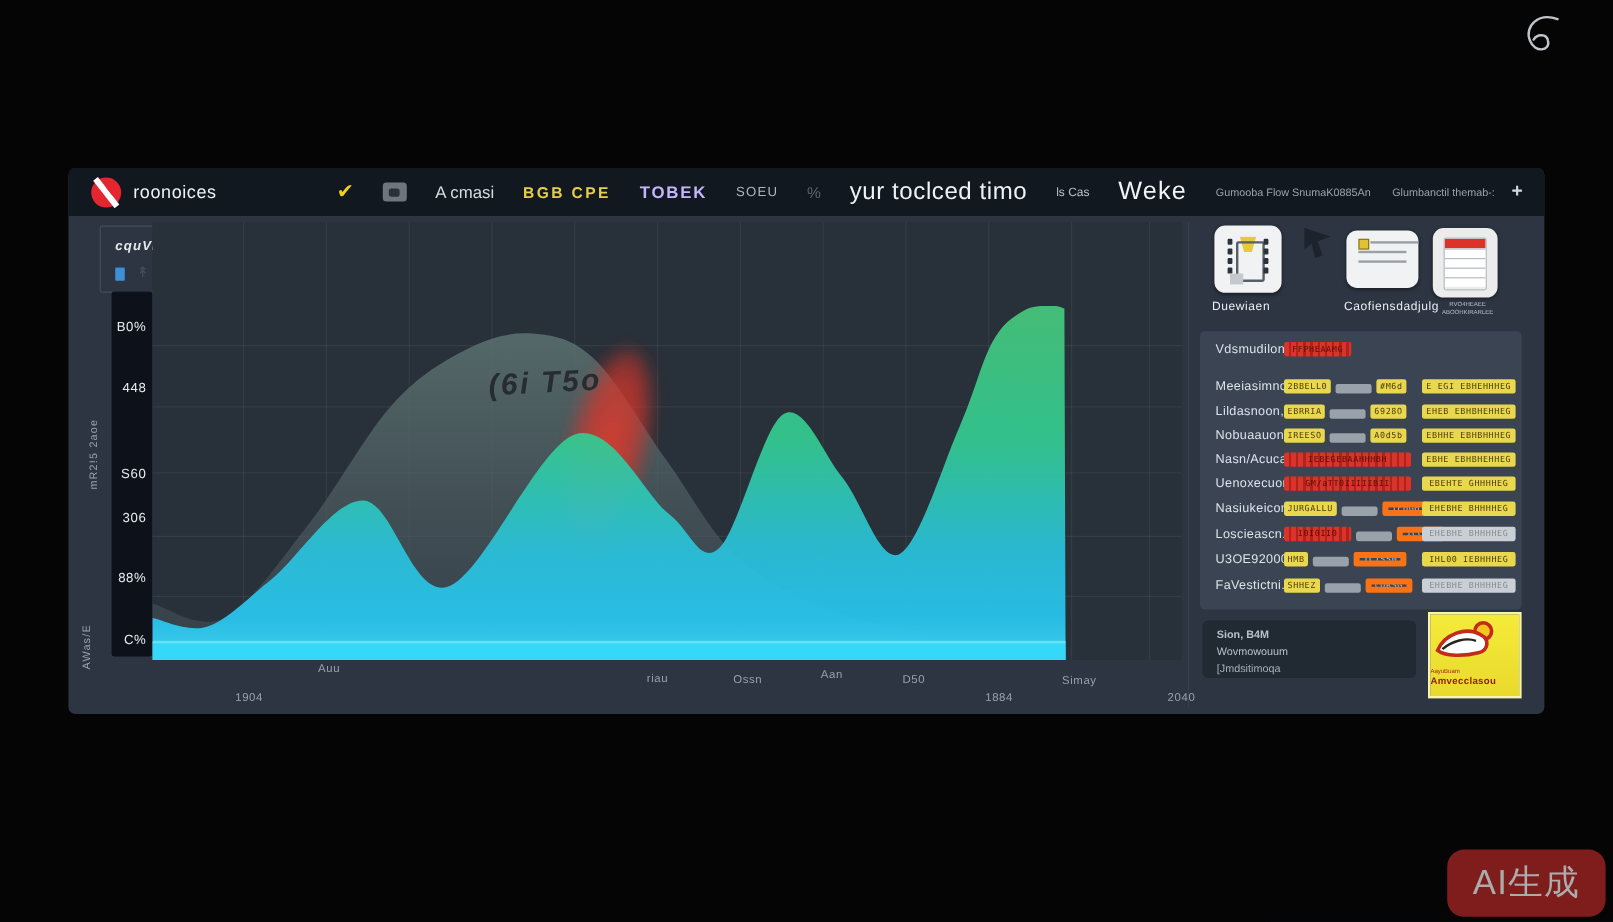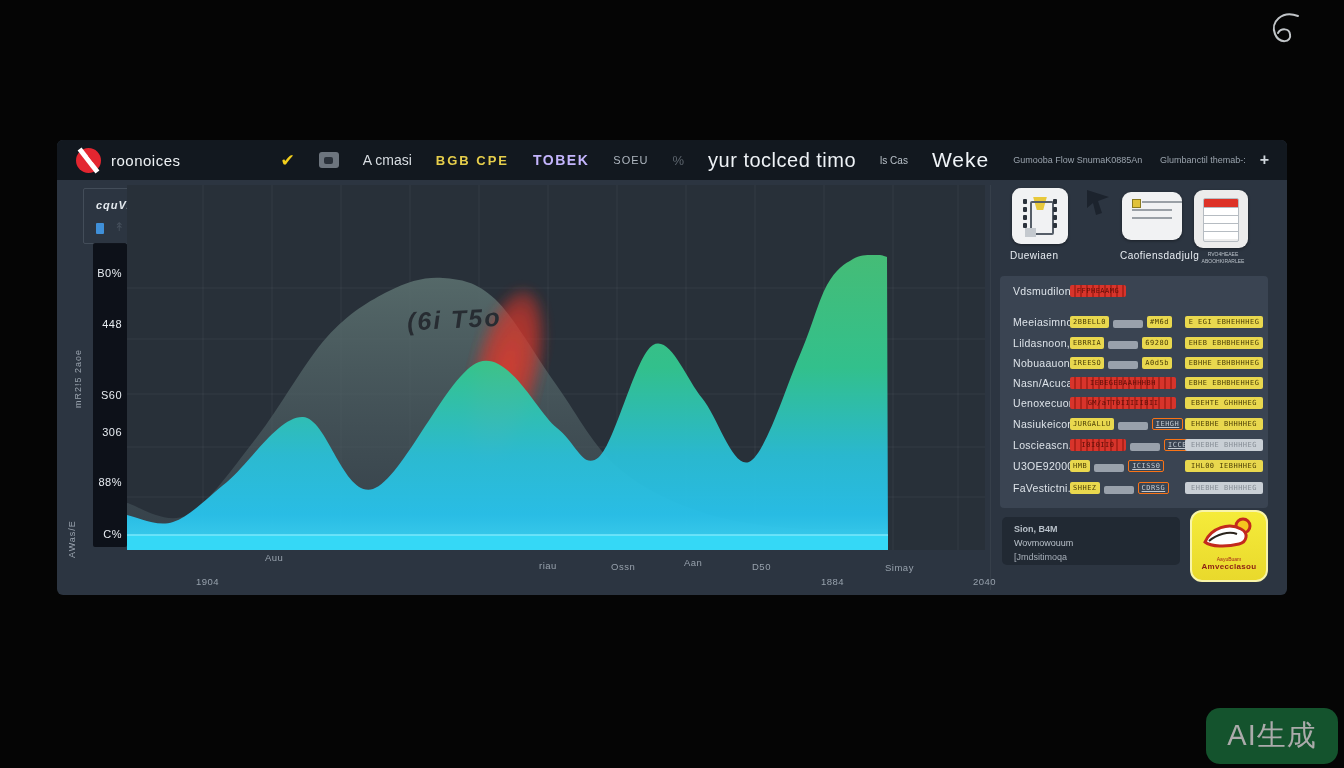--- a/index.html
+++ b/index.html
@@ -78,37 +78,37 @@
   .drow{position:absolute;left:0;width:100%;height:16px;}
   .drow-label{position:absolute;left:13px;top:2px;font-size:10.5px;color:#dde3e9;letter-spacing:.3px;
               max-width:60px;white-space:nowrap;overflow:hidden;}
   .cells{position:absolute;left:70px;top:2px;display:flex;align-items:flex-end;gap:4px;}
   .b{height:12px;border-radius:2px;font:7px "DejaVu Sans Mono","Liberation Mono",monospace;
      letter-spacing:.5px;color:#4a3c05;background:#e9d84e;display:flex;align-items:center;
      justify-content:center;overflow:hidden;padding:0 3px;box-sizing:border-box;white-space:nowrap;}
   .b.r{background:repeating-linear-gradient(90deg,#d8342b 0 4px,#b0231a 4px 6px);color:#5c0e08;}
   .b.r56{min-width:56px;}
   .b.rl{min-width:106px;}
-  .b.o{background:transparent;border:1px solid #f97316;color:#c3cad1;text-decoration:underline;}
+  .b.o{background:transparent;border:5px solid #f97316;color:#c3cad1;text-decoration:underline;}
   .b.long{position:absolute;left:185px;top:2px;width:78px;}
   .b.gl{background:#c9cfd5;color:#858c94;}
   .bar{width:30px;height:8px;background:#99a1ab;border-radius:2px;}
   
   .foot-card{position:absolute;left:945px;top:377px;width:178px;height:48px;background:#212933;
              border-radius:5px;padding:6px 12px;box-sizing:border-box;}
   .foot-line{font-size:9px;color:#b8c0c9;line-height:1.55;white-space:nowrap;}
   .foot-line.f3{color:#a6aeb8;}
-  .yellow-card{position:absolute;left:1133px;top:370px;width:78px;height:72px;border-radius:12px;
+  .yellow-card{position:absolute;left:1133px;top:370px;width:78px;height:72px;border-radius:0;
                background:linear-gradient(#f5eb3a,#e9d92c);border:2px solid #f8f4a9;
-               box-sizing:border-box;text-align:center;overflow:hidden;}
+               box-sizing:border-box;overflow:hidden;}
   .yc-tiny{font-size:5px;color:#a6251c;margin-top:-2px;}
   .yc-label{font-size:8px;font-weight:700;color:#8c1d14;letter-spacing:.3px;}
   
   .swoosh{position:absolute;left:1262px;top:10px;}
-  .watermark{position:absolute;right:6px;bottom:4px;width:132px;height:56px;background:#14532d;
+  .watermark{position:absolute;right:6px;bottom:4px;width:132px;height:56px;background:#7f1d1d;
              border-radius:14px;display:flex;align-items:center;justify-content:center;
              font-size:29px;color:#ababab;letter-spacing:1px;}
 </style>
 </head>
 <body>
 
 <div class="stage">
 
   <svg class="swoosh" width="48" height="46" viewBox="0 0 48 46">
     <path d="M36 6 C20 0 8 12 13 24 C17 34 30 33 28 24 C27 18 19 18 16 23" fill="none" stroke="#d6dade" stroke-width="2" stroke-linecap="round" opacity=".9"></path>

